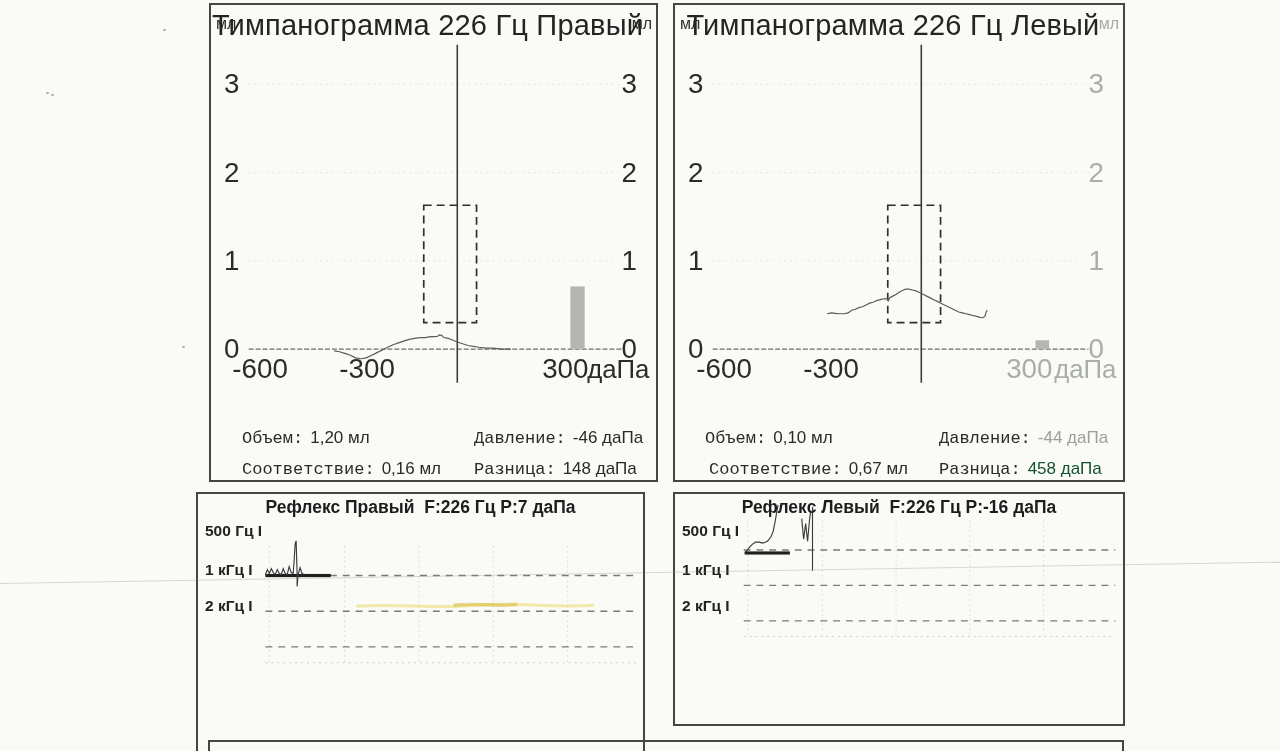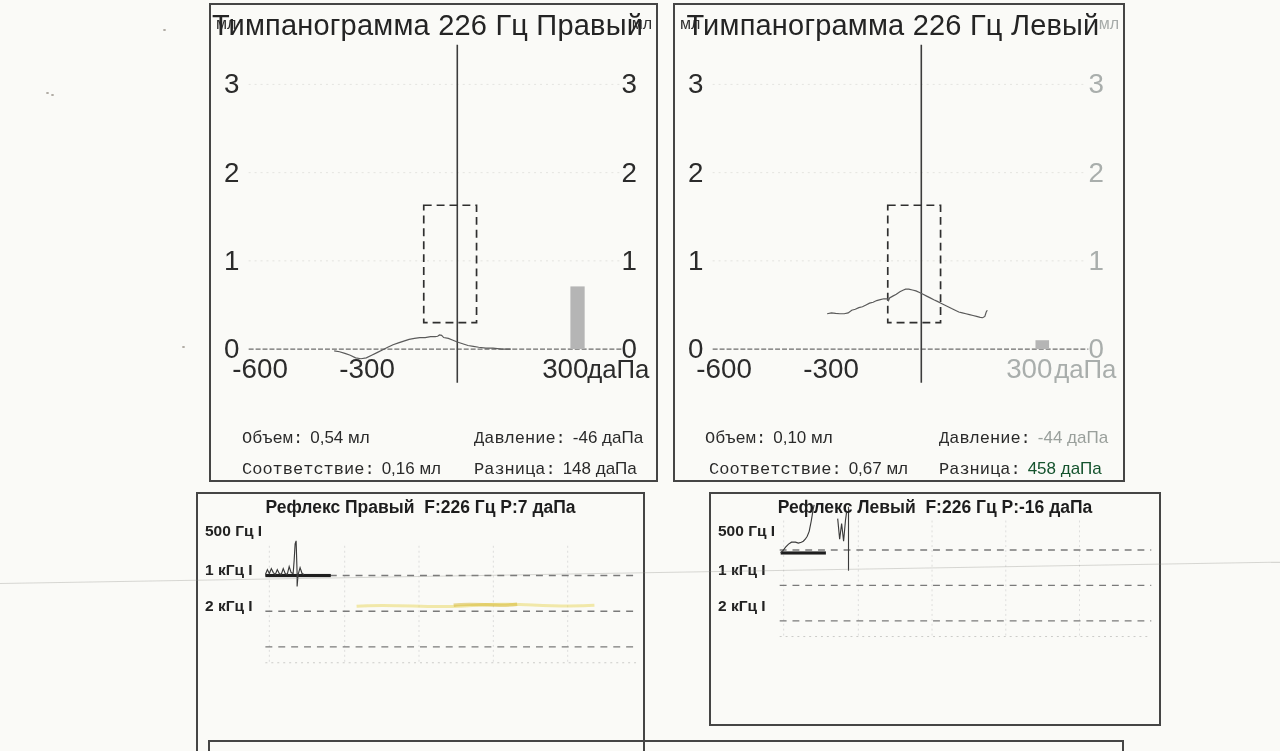--- a/index.html
+++ b/index.html
@@ -52,21 +52,21 @@
         <text x="422" y="89" text-anchor="middle" font-size="28" fill="#2b2b2b">3</text>
         <text x="49.5" y="376" text-anchor="middle" font-size="28" fill="#2b2b2b">-600</text>
         <text x="157.5" y="376" text-anchor="middle" font-size="28" fill="#2b2b2b">-300</text>
         <text x="357.5" y="376" text-anchor="middle" font-size="28" fill="#2b2b2b">300</text>
         <text x="411" y="376" text-anchor="middle" font-size="26" fill="#2b2b2b">даПа</text>
       </svg>
     <span class="unit l">мл</span>
     <span class="unit r">мл</span>
     <div class="tymp-title">Тимпанограмма 226 Гц Правый</div>
     <div class="val" style="left:31px;top:423px;">
-      <span class="vl">Объем:</span><span class="vv">0,54 мл</span>
+      <span class="vl">Объем:</span><span class="vv">1,20 мл</span>
     </div>
     <div class="val" style="left:263px;top:423px;">
       <span class="vl">Давление:</span><span class="vv">-46 даПа</span>
     </div>
     <div class="val" style="left:31px;top:454px;">
       <span class="vl">Соответствие:</span><span class="vv">0,16 мл</span>
     </div>
     <div class="val" style="left:263px;top:454px;">
       <span class="vl">Разница:</span><span class="vv">148 даПа</span>
     </div>
@@ -127,21 +127,21 @@
         <path d="M258,87 C 278,84 300,89 322,86" fill="none" stroke="#d6b52b" stroke-width="3.5" opacity="0.5"></path>
         <rect x="68" y="55.4" width="66" height="3.2" fill="#1e1e1e"></rect>
         <polyline points="68,56 70,51 72,55 74,50 76,54 78,56 80,51 82,55 84,56 86,50 88,55 90,56 92,48 94,54 96,55 97,42 98,25 99,22 100,55 100,68 101,56 103,49 105,55 107,56" fill="none" stroke="#3a3a3a" stroke-width="1.15"></polyline>
       </svg>
     <div class="reflex-title">Рефлекс Правый  F:226 Гц P:7 даПа</div>
     <div class="rlabel" style="top:28px;">500 Гц I</div>
     <div class="rlabel" style="top:67px;">1 кГц I</div>
     <div class="rlabel" style="top:103px;">2 кГц I</div>
   </div>
 
-  <div class="panel" style="left:673px;top:492px;width:452px;height:234px;margin-left:36px;">
+  <div class="panel" style="left:673px;top:492px;width:452px;height:234px;">
     <svg class="chart-svg" viewBox="0 0 452 234">
         <line x1="72" y1="27" x2="72" y2="146" stroke="#dddddc" stroke-width="1" stroke-dasharray="2 3"></line>
         <line x1="148" y1="27" x2="148" y2="146" stroke="#dddddc" stroke-width="1" stroke-dasharray="2 3"></line>
         <line x1="223" y1="27" x2="223" y2="146" stroke="#dddddc" stroke-width="1" stroke-dasharray="2 3"></line>
         <line x1="298" y1="27" x2="298" y2="146" stroke="#dddddc" stroke-width="1" stroke-dasharray="2 3"></line>
         <line x1="373" y1="27" x2="373" y2="146" stroke="#dddddc" stroke-width="1" stroke-dasharray="2 3"></line>
         <line x1="68" y1="57" x2="446" y2="57" stroke="#7a7a7a" stroke-width="1.35" stroke-dasharray="7 6"></line>
         <line x1="68" y1="93" x2="446" y2="93" stroke="#7a7a7a" stroke-width="1.35" stroke-dasharray="7 6"></line>
         <line x1="68" y1="129" x2="446" y2="129" stroke="#7a7a7a" stroke-width="1.35" stroke-dasharray="7 6"></line>
         <line x1="68" y1="145" x2="446" y2="145" stroke="#cbcbc8" stroke-width="1" stroke-dasharray="2 4"></line>

